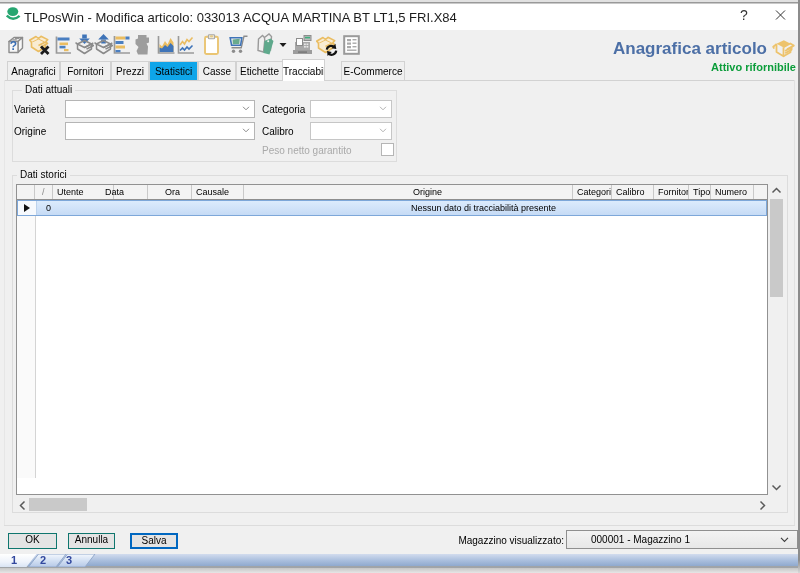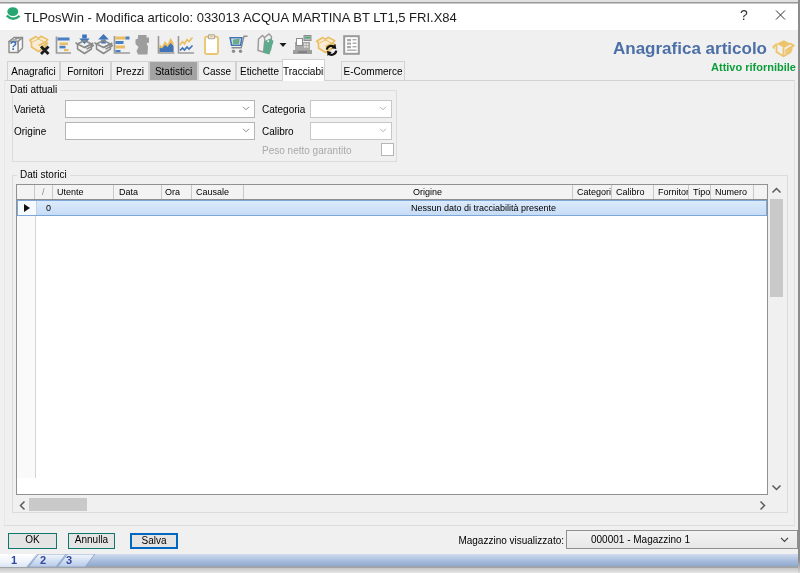--- a/index.html
+++ b/index.html
@@ -15,32 +15,32 @@
 #rightb1 { left:794px; top:80px; width:0px; height:0px; }
 #rightb2 { left:798px; top:0px; width:2px; height:568px; background:#8c8c8c; }
 #rightb3 { left:798px; top:560px; width:2px; height:13px; background:linear-gradient(#8c8c8c,#d9d9d9); }
 
 #toolbar { left:0; top:30px; width:796px; height:28px; background:#f0f0f0; }
 
 #heading { right:33px; top:39px; font-size:17px; font-weight:bold; color:#4c6fa6; white-space:nowrap; }
 #subheading { right:4px; top:61px; z-index:20; font-size:11px; font-weight:bold; color:#0b9d3a; white-space:nowrap; }
 
 .tab { position:absolute; top:61px; height:19px; background:#f0f0f0; border:1px solid #d2d2d2; border-bottom:none; font-size:10px; text-align:center; color:#000; padding-top:4px; white-space:nowrap; overflow:hidden; }
-.tab.hot { background:#a3a3a3; }
+.tab.hot { background:#0ea5e9; }
 .tab.sel { top:59px; height:22px; background:#ffffff; z-index:5; padding-top:6px; }
 #tabline { left:4px; top:80px; width:791px; height:1px; background:#d2d2d2; }
 
 #pageL { left:4px; top:80px; width:1px; height:446px; background:#e6e6e6; }
 #pageR { left:794px; top:80px; width:1px; height:446px; background:#e2e2e2; }
 #pageB { left:4px; top:525px; width:791px; height:1px; background:#dcdcdc; }
 
 .group { position:absolute; border:1px solid #dcdcdc; }
 .grouplabel { position:absolute; font-size:10px; color:#000; background:#f0f0f0; padding:0 3px; }
 #g1 { left:12px; top:90px; width:385px; height:72px; }
-#g1l { left:7px; top:84px; }
+#g1l { left:22px; top:84px; }
 #g2 { left:12px; top:175px; width:776px; height:338px; }
 #g2l { left:17px; top:169px; }
 .lbl { position:absolute; font-size:10px; color:#000; white-space:nowrap; }
 .combo { position:absolute; background:#fff; border:1px solid #b5b5b5; }
 .combo svg { position:absolute; right:4px; top:50%; margin-top:-4px; }
 
 #grid { left:16px; top:184px; width:752px; height:311px; border:1px solid #919191; background:#ffffff; }
 #ghead { left:0; top:0; width:750px; height:15px; background:#f3f3f3; border-bottom:1px solid #8e8e8e; }
 .gh { position:absolute; top:0; height:14px; font-size:9px; color:#000; padding:2px 0 0 4px; border-right:1px solid #c9c9c9; overflow:hidden; white-space:nowrap; }
 #selcol { left:0; top:31px; width:19px; height:262px; background:#fafafa; border-right:1px solid #d4d4d4; }
@@ -269,21 +269,21 @@
 <div class="lbl" style="left:262px;top:145px;color:#a9a9a9;">Peso netto garantito</div>
 <div class="abs" style="left:381px;top:143px;width:13px;height:13px;background:#fff;border:1px solid #b5b5b5;"></div>
 
 <div class="group" id="g2"></div>
 <div class="grouplabel" id="g2l">Dati storici</div>
 <div class="abs" id="grid">
   <div class="abs" id="ghead">
     <div class="gh" style="left:0;width:18px;"></div>
     <div class="gh" style="left:18px;width:18px;color:#8a8a8a;padding-left:7px;">/</div>
     <div class="gh" style="left:36px;width:61px;">Utente</div>
-    <div class="gh" style="left:98px;width:47px;">Data</div>
+    <div class="gh" style="left:84px;width:47px;">Data</div>
     <div class="gh" style="left:144px;width:31px;">Ora</div>
     <div class="gh" style="left:175px;width:52px;">Causale</div>
     <div class="gh" style="left:392px;width:164px;">Origine</div>
     <div class="gh" style="left:556px;width:39px;">Categoria</div>
     <div class="gh" style="left:595px;width:42px;">Calibro</div>
     <div class="gh" style="left:637px;width:35px;">Fornitori</div>
     <div class="gh" style="left:672px;width:22px;">Tipo</div>
     <div class="gh" style="left:694px;width:43px;">Numero</div>
     <div class="gh" style="left:737px;width:13px;border-right:none;"></div>
   </div>

